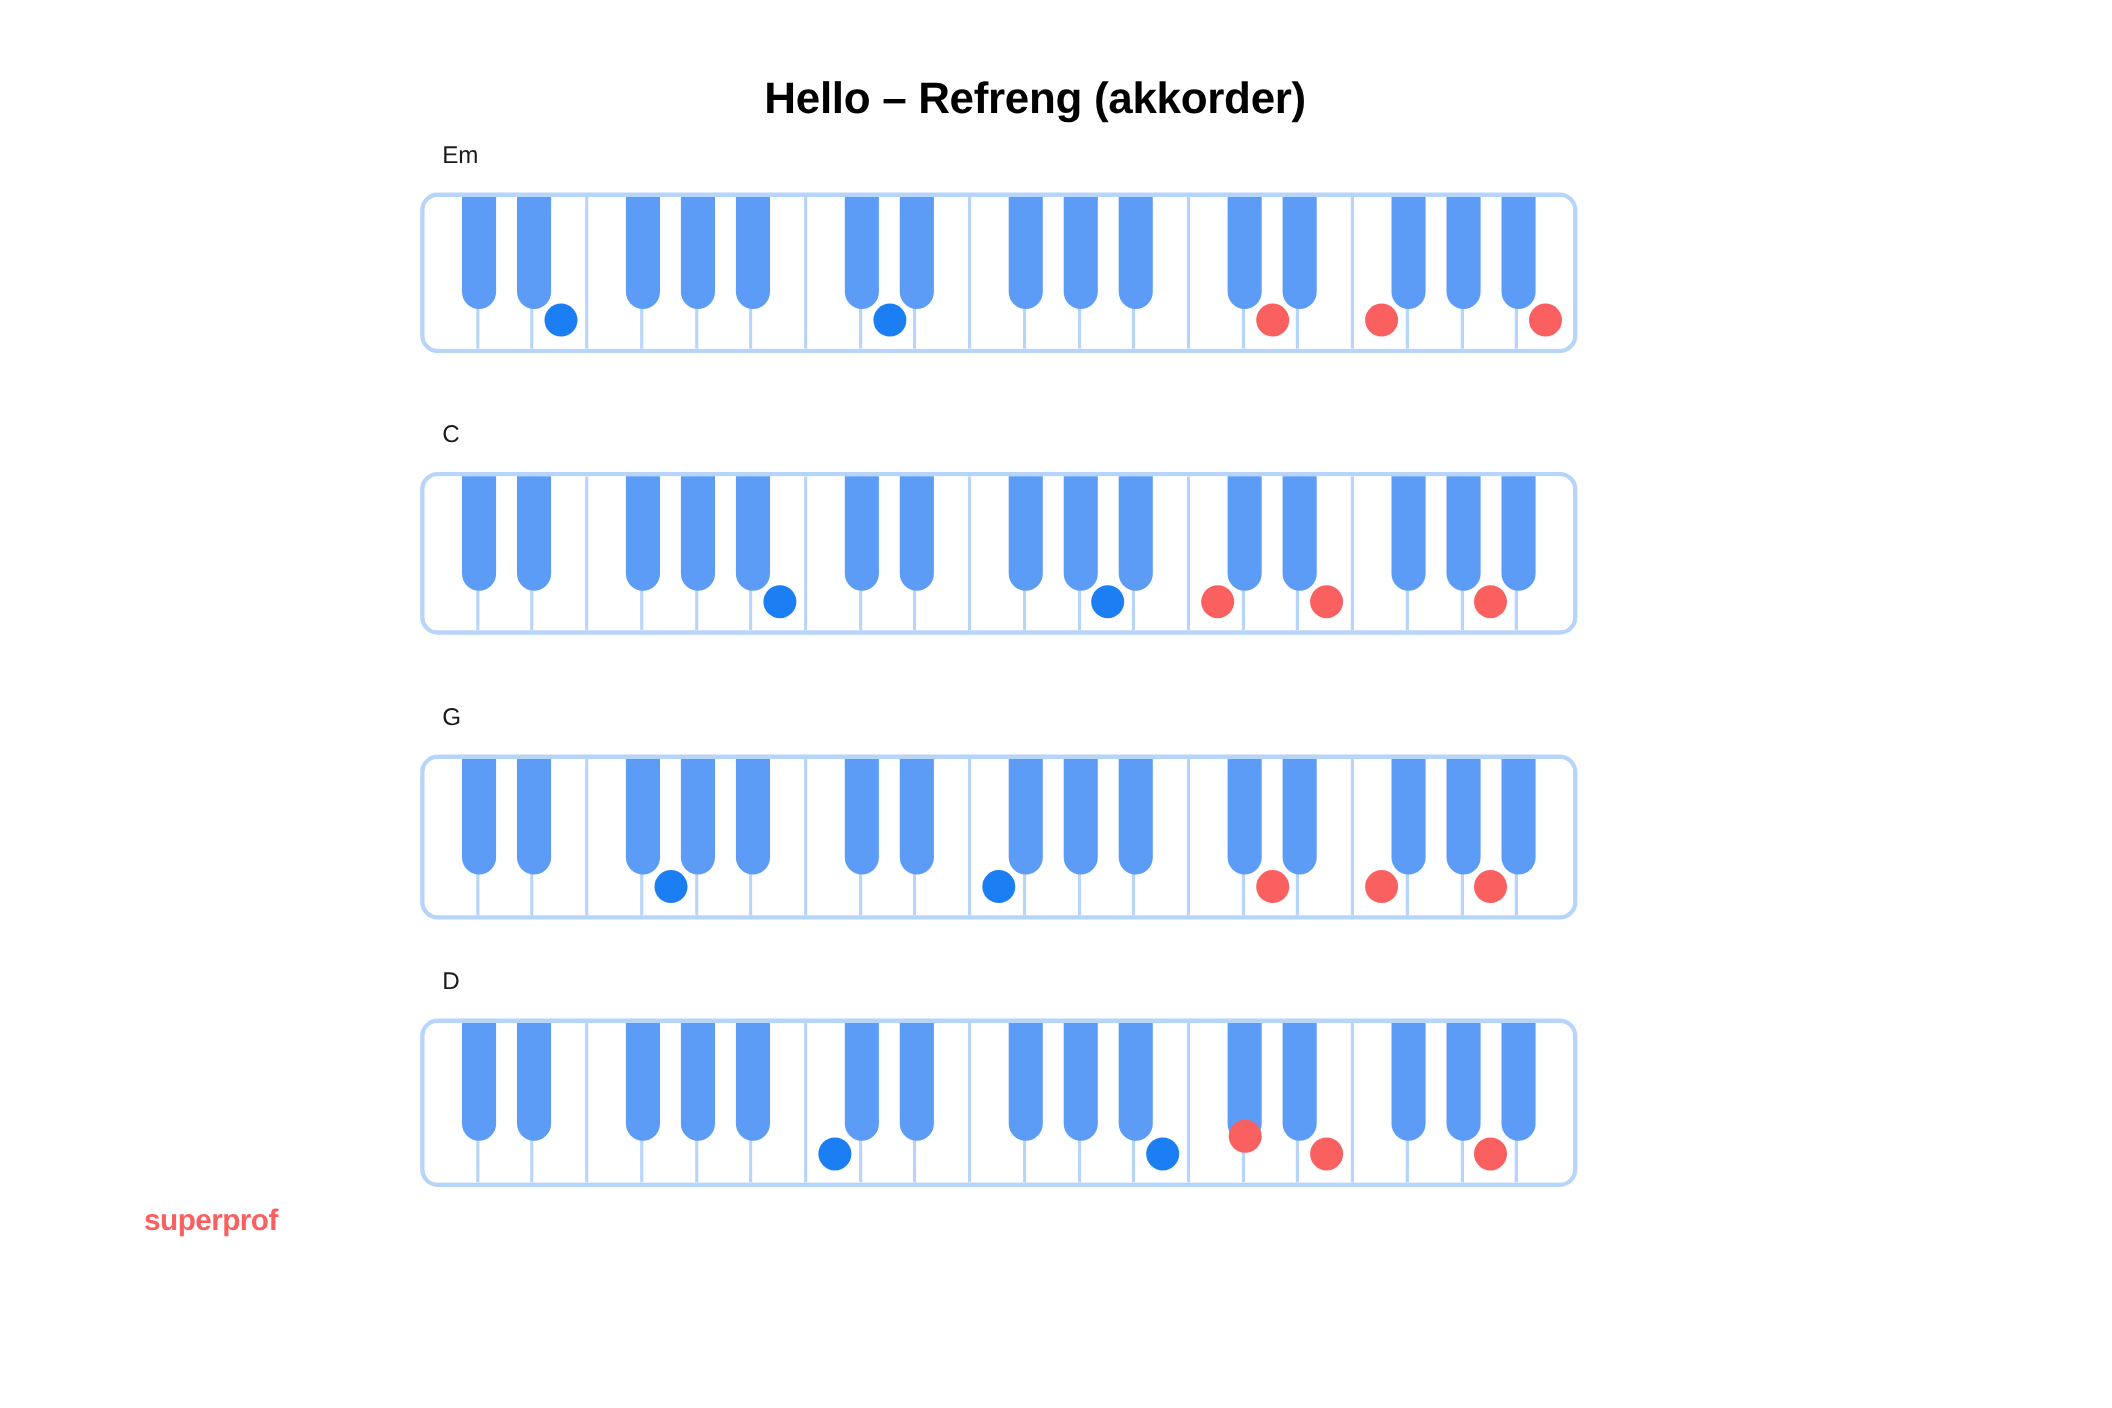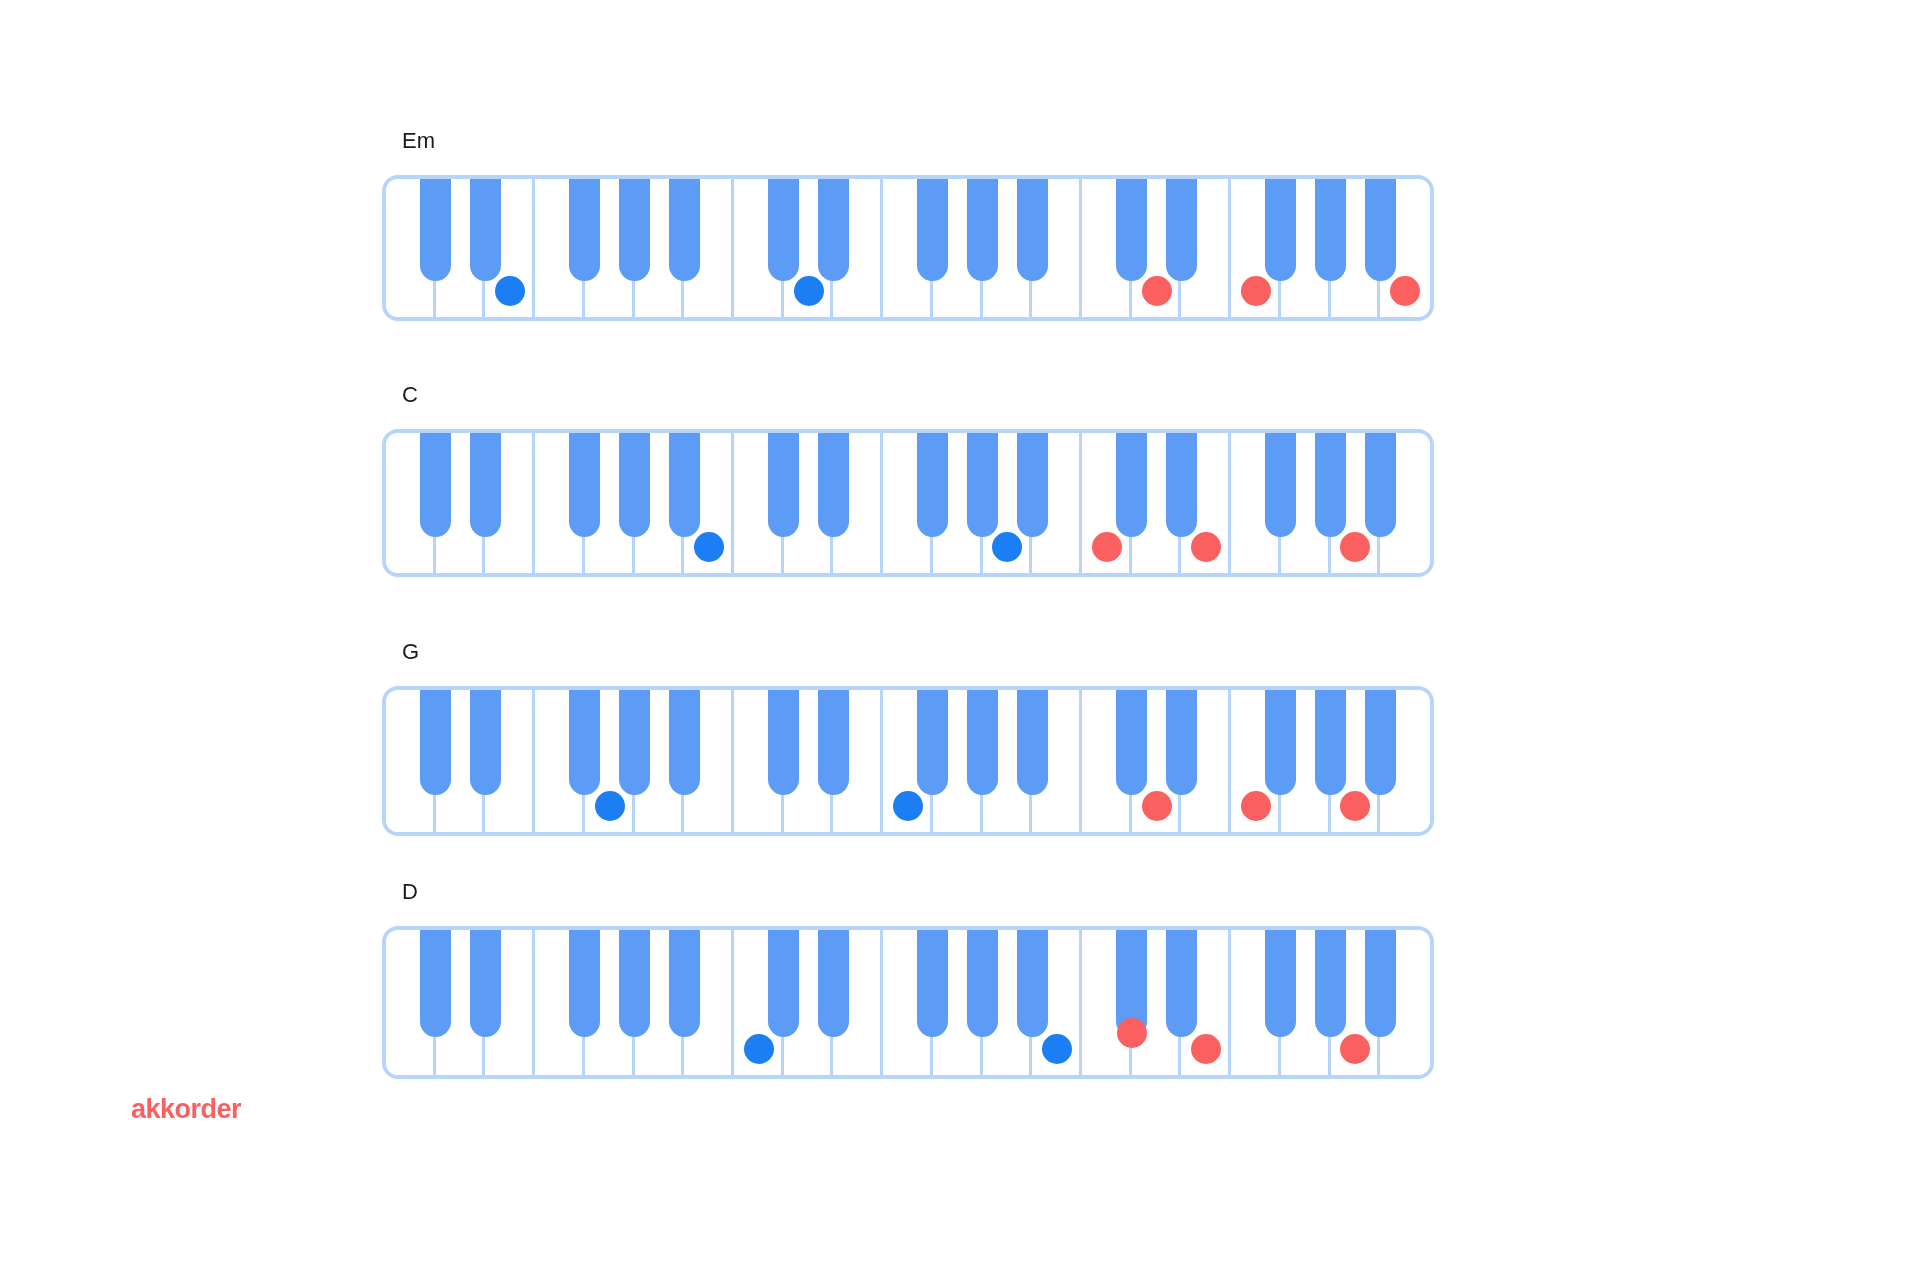--- a/index.html
+++ b/index.html
@@ -95,20 +95,21 @@
     color: #fa6060;
     font-family: "Liberation Sans", sans-serif;
     letter-spacing: -0.5px;
   }
 </style>
 </head>
 <body>
 
 <div id="page">
 
+  <div class="title"><span class="title-inner">Hello – Refreng (akkorder)</span></div>
 
   <div id="boards">
       <div class="board-wrap" style="left: 0px; top: 0px; width: 1920px; height: 1280px;">
         <div class="chord-label" style="left: 402px; top: 128px;">Em</div>
         <div class="keyboard" style="left: 382px; top: 175px; width: 1052px; height: 146px;">
           <div class="white-key" style="left: 0px; width: 49.7143px;"></div>
           <div class="white-key" style="left: 49.7143px; width: 49.7143px;"></div>
           <div class="white-key" style="left: 99.4286px; width: 49.7143px;"></div>
           <div class="white-key" style="left: 149.143px; width: 49.7143px;"></div>
           <div class="white-key" style="left: 198.857px; width: 49.7143px;"></div>
@@ -283,15 +284,15 @@
           <div class="black-key" style="left: 978.874px; width: 30.8229px; height: 113.1px;"></div>
           <div class="dot blue" style="left: 357.857px; top: 104px; width: 30px; height: 30px;"></div>
           <div class="dot blue" style="left: 656.143px; top: 104px; width: 30px; height: 30px;"></div>
           <div class="dot red" style="left: 730.714px; top: 88.1px; width: 30px; height: 30px;"></div>
           <div class="dot red" style="left: 805.286px; top: 104px; width: 30px; height: 30px;"></div>
           <div class="dot red" style="left: 954.429px; top: 104px; width: 30px; height: 30px;"></div>
         </div>
       </div>
     </div>
 
-  <div class="watermark">akkorder</div>
+  <div class="watermark">superprof</div>
 
 </div>
 
 </body></html>

